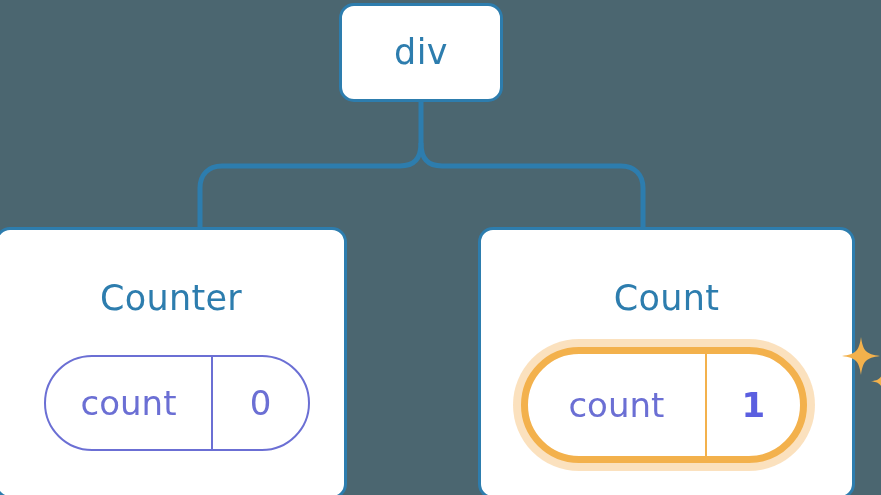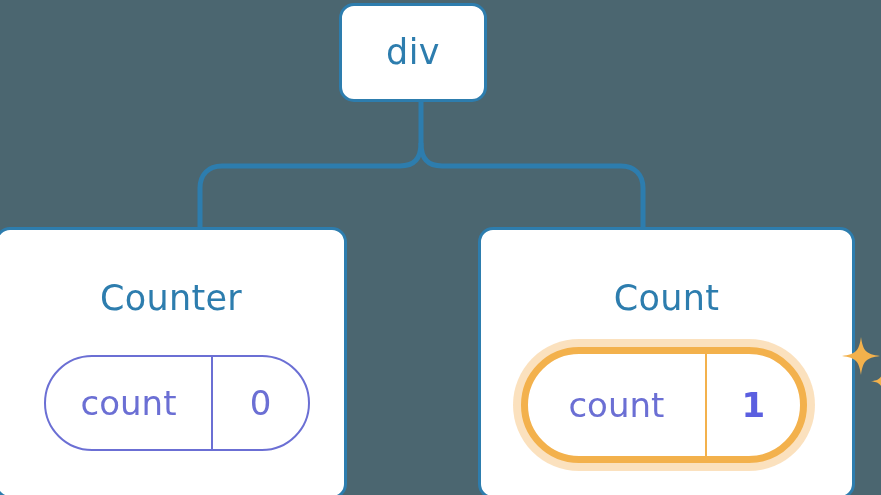--- a/index.html
+++ b/index.html
@@ -32,21 +32,21 @@
     background: #ffffff;
     border: 3px solid #2d7dae;
     border-radius: 15px;
     box-sizing: border-box;
   }
 
   
   #root-node {
     left: 339px;
     top: 3px;
-    width: 148px;
+    width: 164px;
     height: 99px;
     display: flex;
     align-items: center;
     justify-content: center;
   }
   .root-label {
     color: #2d7dae;
     font-size: 35px;
     letter-spacing: 0.5px;
     line-height: 1;

